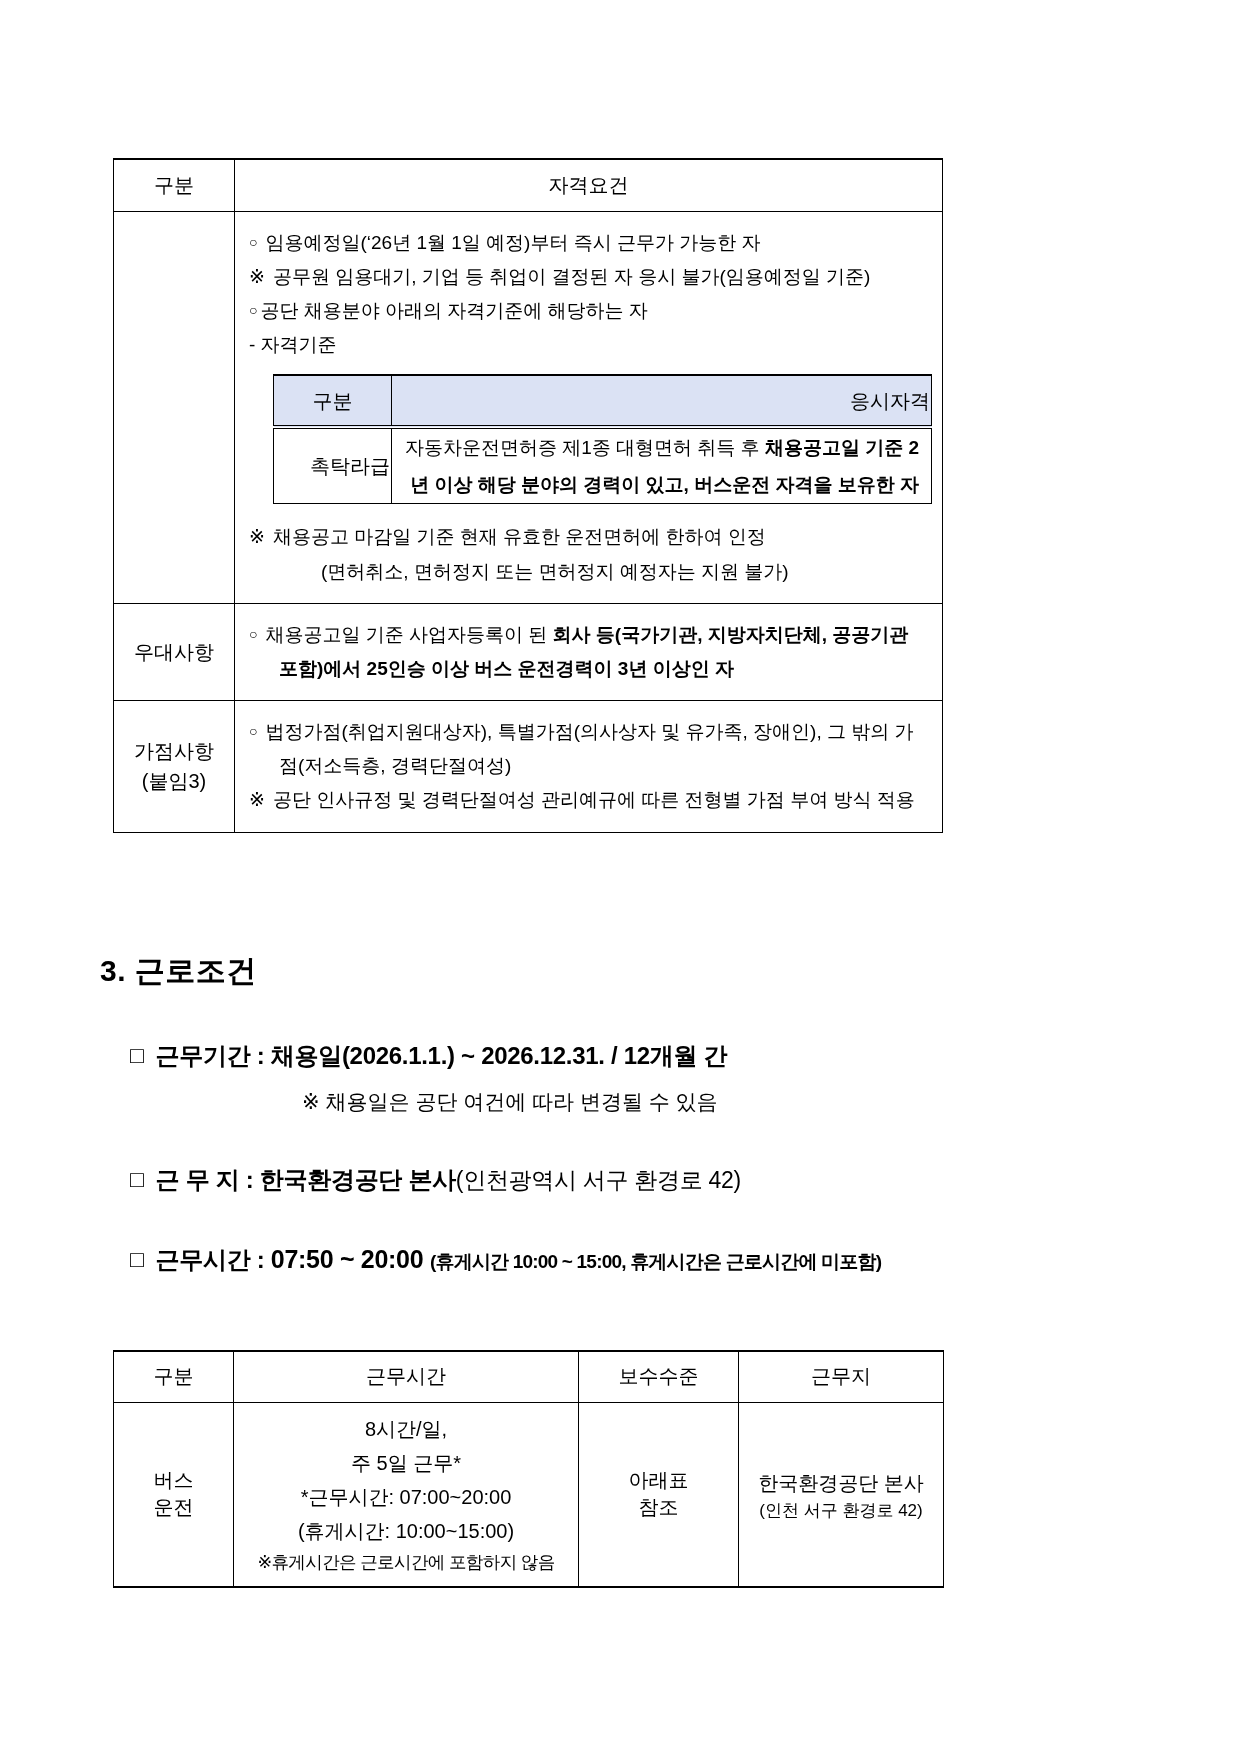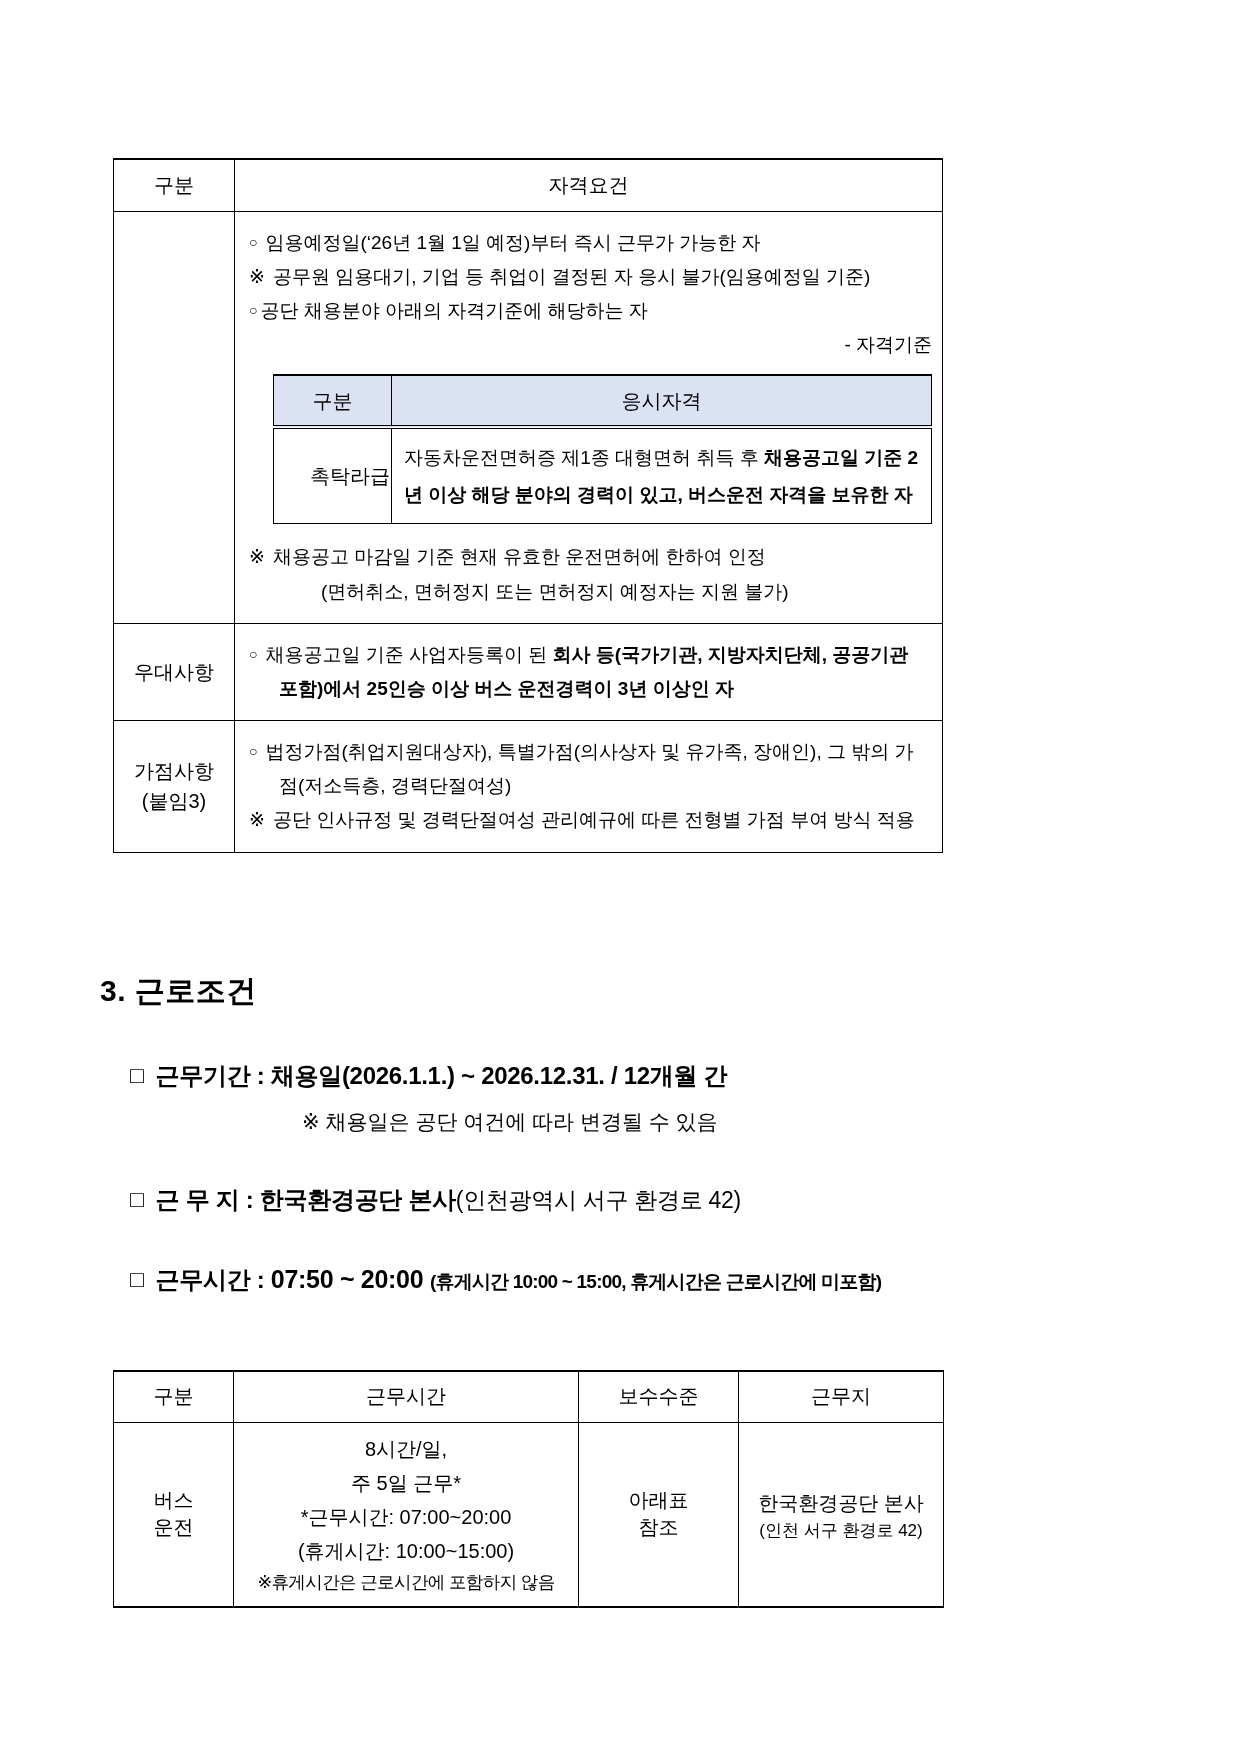--- a/index.html
+++ b/index.html
@@ -28,39 +28,39 @@
   .qual-table td.cat{
     text-align:center;vertical-align:middle;font-size:20px;line-height:1.5;
   }
   .qual-table td.body-cell{padding:14px 10px 14px 14px;vertical-align:top;}
 
   p.hang{margin:0;padding-left:30px;text-indent:-30px;}
   .mk-circ{font-size:14px;position:relative;top:-2px;padding-right:8px;}
   .mk-circ.tight{padding-right:3px;}
   .mk-ref{padding-right:8px;}
   .sub-note{margin-left:32px;}
-  .dash-line{margin-left:12px;margin-top:4px;text-align:right;}
+  .dash-line{margin-left:12px;margin-top:4px;}
   .paren-line{margin:0 0 0 72px;}
   .b{font-weight:bold;}
 
   
   .inner-table{
     width:calc(100% - 24px);margin:12px 0 16px 24px;border-collapse:collapse;table-layout:fixed;
     font-size:19px;
   }
   .inner-table th{
     background:var(--inner-header-bg);
     border-top:2.6px solid var(--ink);
     border-bottom:4px double var(--ink);
     height:40px;font-weight:400;text-align:center;vertical-align:middle;
   }
-  .inner-table th + th,.inner-table td + td{border-left:1.4px solid var(--ink);}
+  .inner-table th + th,.inner-table td + td{border-left:1.4px solid var(--ink);text-align:right;}
   .inner-table td{border-bottom:1.4px solid var(--ink);vertical-align:middle;}
   .inner-table td.ilabel{text-align:right;font-size:20px;}
-  .inner-table td.ibody{padding:10px 12px;line-height:1.95;margin-top:21px;}
+  .inner-table td.ibody{padding:0 12px;line-height:1.95;margin-top:21px;}
 
   
   .section-heading{
     margin:118px 12px 0 100px;font-size:30px;font-weight:bold;letter-spacing:0.5px;
   }
   .wc-item{margin:48px 0 0 130px;font-size:24px;font-weight:bold;letter-spacing:-0.3px;}
   .wc-item .marker{font-weight:400;font-size:23px;padding-right:12px;position:relative;top:-1px;}
   .wc-note{margin:16px 0 0 302px;font-size:21px;font-weight:400;}
   .wc-note .mk-ref{padding-right:6px;}
   .wc-value-normal{font-weight:400;font-size:23px;}

